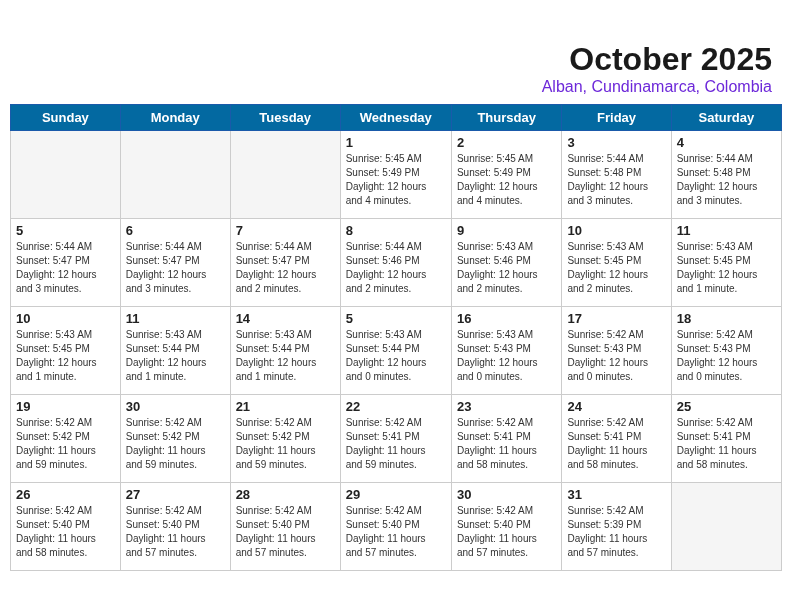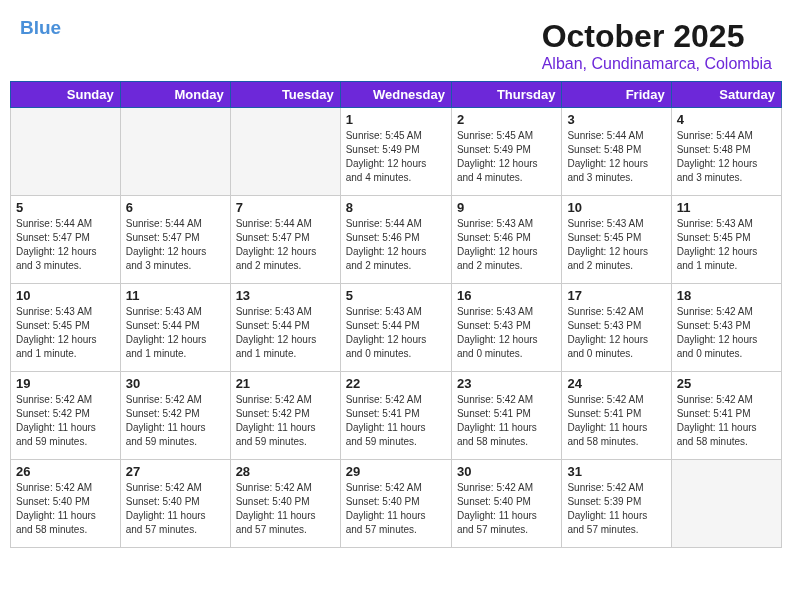--- a/index.html
+++ b/index.html
@@ -14,40 +14,41 @@
       display: flex;
       justify-content: space-between;
       align-items: flex-start;
       padding: 8px 10px 4px 10px;
     }
     .logo {
       display: flex;
       align-items: center;
     }
     .title-block {
-      text-align: left;
+      text-align: right;
+      margin-top: 23px;
     }
     .month-title {
       font-size: 32px;
       font-weight: bold;
       color: #1a1a1a;
     }
     .location-title {
       font-size: 16px;
       color: #6d28d9;
     }
     .calendar {
       width: 100%;
       border-collapse: collapse;
       margin-top: 4px;
     }
     .calendar th {
-      background-color: #6d28d9;
+      background-color: #0369a1;
       color: #fff;
-      text-align: right;
+      text-align: center;
       padding: 5px 6px;
       font-size: 13px;
       font-weight: bold;
       border: 1px solid #1a5aaa;
     }
     .calendar td {
       border: 1px solid #ccc;
       vertical-align: top;
       padding: 4px 5px;
       width: 113px;
@@ -72,21 +73,20 @@
     .week-row td {
       height: 88px;
     }
   </style>
 </head>
 <body>
 
 <div class="header">
   <div class="logo">
     <div>
-      <div style="font-size:19px;font-weight:bold;color:#4a90d9;line-height:1.1;">Blue</div>
     </div>
   </div>
   <div class="title-block">
     <div class="month-title">October 2025</div>
     <div class="location-title">Alban, Cundinamarca, Colombia</div>
   </div>
 </div>
 
 <table class="calendar">
   <thead>
@@ -194,21 +194,21 @@
 and 1 minute.</div>
         </td>
         <td>
           <div class="day-num">11</div>
           <div class="day-info" style="white-space: pre-line;">Sunrise: 5:43 AM
 Sunset: 5:44 PM
 Daylight: 12 hours
 and 1 minute.</div>
         </td>
         <td>
-          <div class="day-num">13</div>
+          <div class="day-num">14</div>
           <div class="day-info" style="white-space: pre-line;">Sunrise: 5:43 AM
 Sunset: 5:44 PM
 Daylight: 12 hours
 and 1 minute.</div>
         </td>
         <td>
           <div class="day-num">5</div>
           <div class="day-info" style="white-space: pre-line;">Sunrise: 5:43 AM
 Sunset: 5:44 PM
 Daylight: 12 hours

